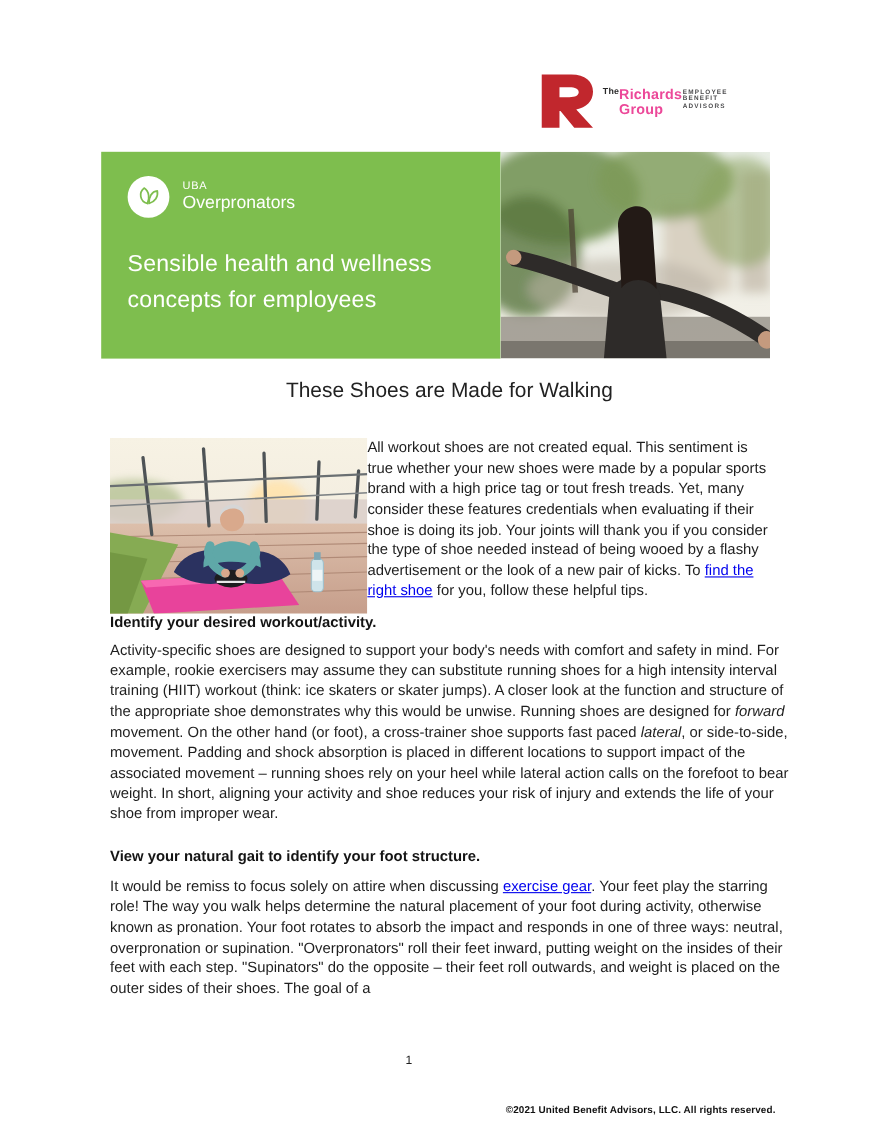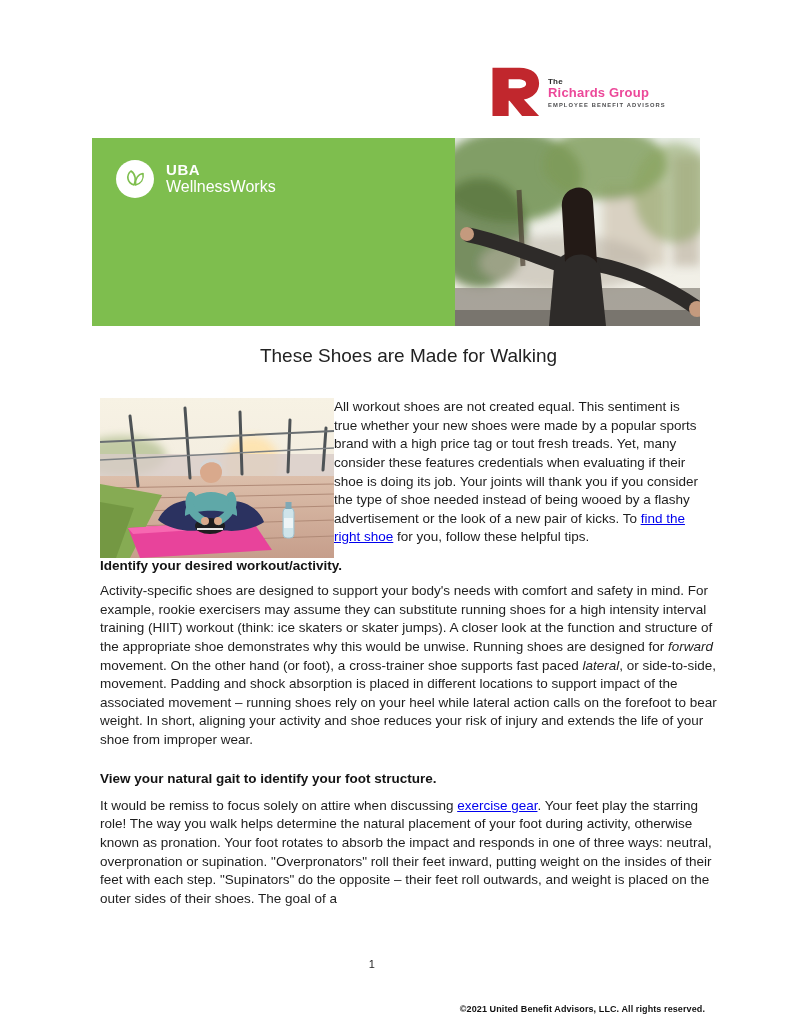--- a/index.html
+++ b/index.html
@@ -9,41 +9,41 @@
     position:relative; width:791px; height:1024px; background:#ffffff;
     overflow:hidden; margin:0 auto;
   }
 
   
   .logo {
     position:absolute; top:60px; left:488px; width:200px; height:62px;
     display:flex; align-items:center; gap:8px;
   }
   .r-mark { width:52px; height:56px; flex:0 0 auto; }
-  .logo-text { display:flex; flex-direction:column; line-height:1.05; padding-top:4px; }
+  .logo-text { display:flex; flex-direction:row; line-height:1.05; padding-top:4px; }
   .logo-the  { font-size:8px;  font-weight:700; color:#2a2a2a; letter-spacing:.2px; }
   .logo-name { font-size:13px; font-weight:700; color:#ec4899; letter-spacing:.2px; }
   .logo-tagline { font-size:5.8px; font-weight:700; color:#4d4d4f; letter-spacing:1.1px; margin-top:2px; }
 
   
   .banner {
     position:absolute; top:138px; left:92px; width:608px; height:188px;
     display:flex;
   }
   .banner-left {
     width:363px; height:100%; background:#7EBE4E; color:#ffffff;
     padding:22px 24px 0 24px;
   }
   .brand-row { display:flex; align-items:center; gap:12px; }
   .leaf-circle {
     width:38px; height:38px; border-radius:50%; background:#ffffff;
     display:flex; align-items:center; justify-content:center; flex:0 0 auto;
   }
   .brand-names { display:flex; flex-direction:column; line-height:1.15; }
-  .brand-uba { font-size:15px; font-weight:700; letter-spacing:.6px; }
+  .brand-uba { font-size:10px; font-weight:400; letter-spacing:.6px; }
   .brand-ww  { font-size:16px; font-weight:400; }
   .banner-headline {
     margin-top:26px; font-size:21px; font-weight:400; line-height:1.55;
     letter-spacing:.2px;
   }
   .banner-photo { width:245px; height:100%; overflow:hidden; }
   .banner-photo svg { display:block; }
 
   
   .content { position:absolute; top:345px; left:100px; width:617px; }
@@ -103,22 +103,26 @@
         <span class="leaf-circle">
           <svg width="24" height="24" viewBox="0 0 24 24" aria-hidden="true">
             <g fill="none" stroke="#7EBE4E" stroke-width="1.6" stroke-linejoin="round" stroke-linecap="round">
               <path d="M11 18 C4 16 3 8 8 4 C13 7 13 14 11 18 Z"></path>
               <path d="M12.5 18 C12 12 15 7 20 6.5 C21 12 18 16.5 12.5 18 Z"></path>
             </g>
           </svg>
         </span>
         <div class="brand-names">
           <span class="brand-uba">UBA</span>
-          <span class="brand-ww">WellnessWorks</span>
+          <span class="brand-ww">Overpronators</span>
         </div>
+      </div>
+      <div class="banner-headline">
+        <span>Sensible health and wellness</span><br>
+        <span>concepts for employees</span>
       </div>
     </div>
     <div class="banner-photo">
       <svg width="245" height="188" viewBox="0 0 245 188" preserveAspectRatio="none" aria-hidden="true">
         <defs>
           <linearGradient id="sky1" x1="0" y1="0" x2="0" y2="1">
             <stop offset="0" stop-color="#e9eee7"></stop>
               <stop offset="1" stop-color="#f4f0e7"></stop>
           </linearGradient>
           <filter id="b1" x="-30%" y="-30%" width="160%" height="160%">

